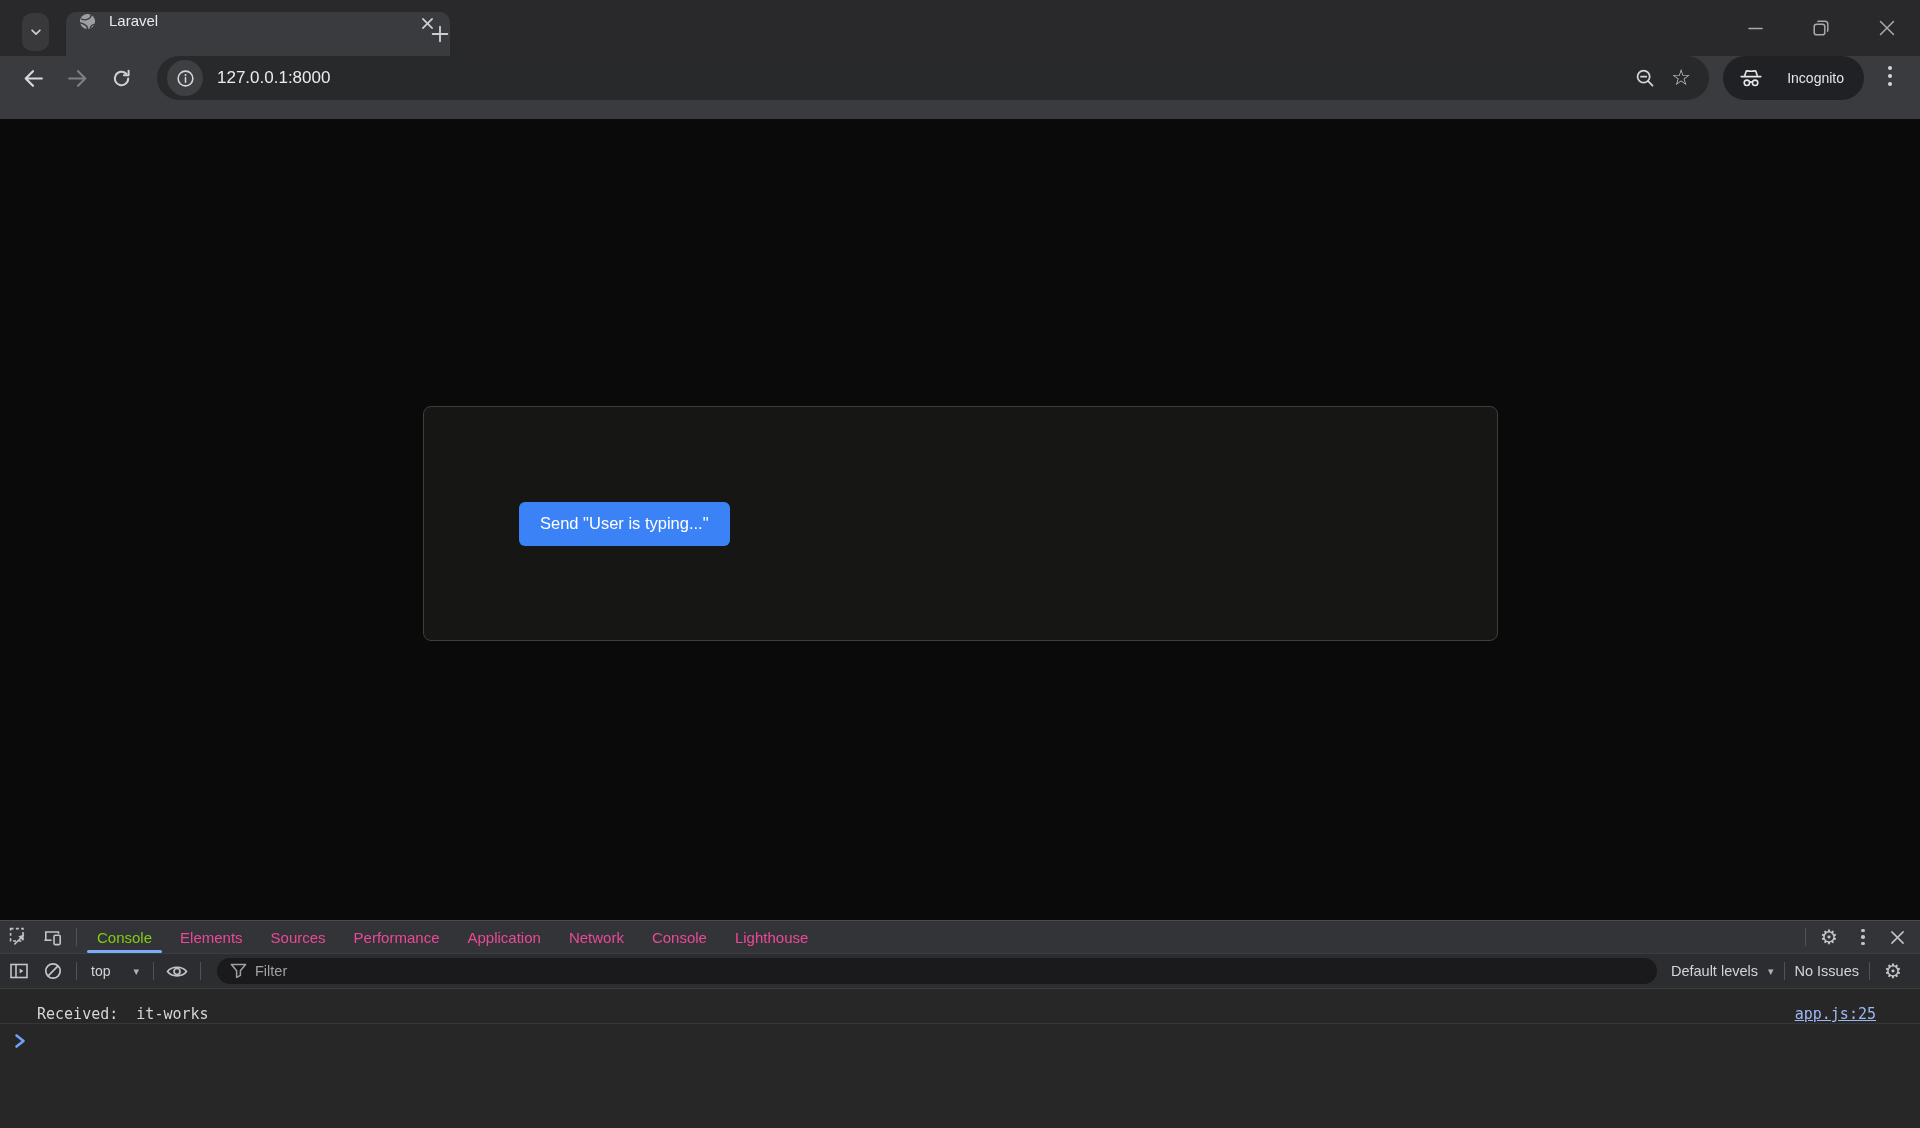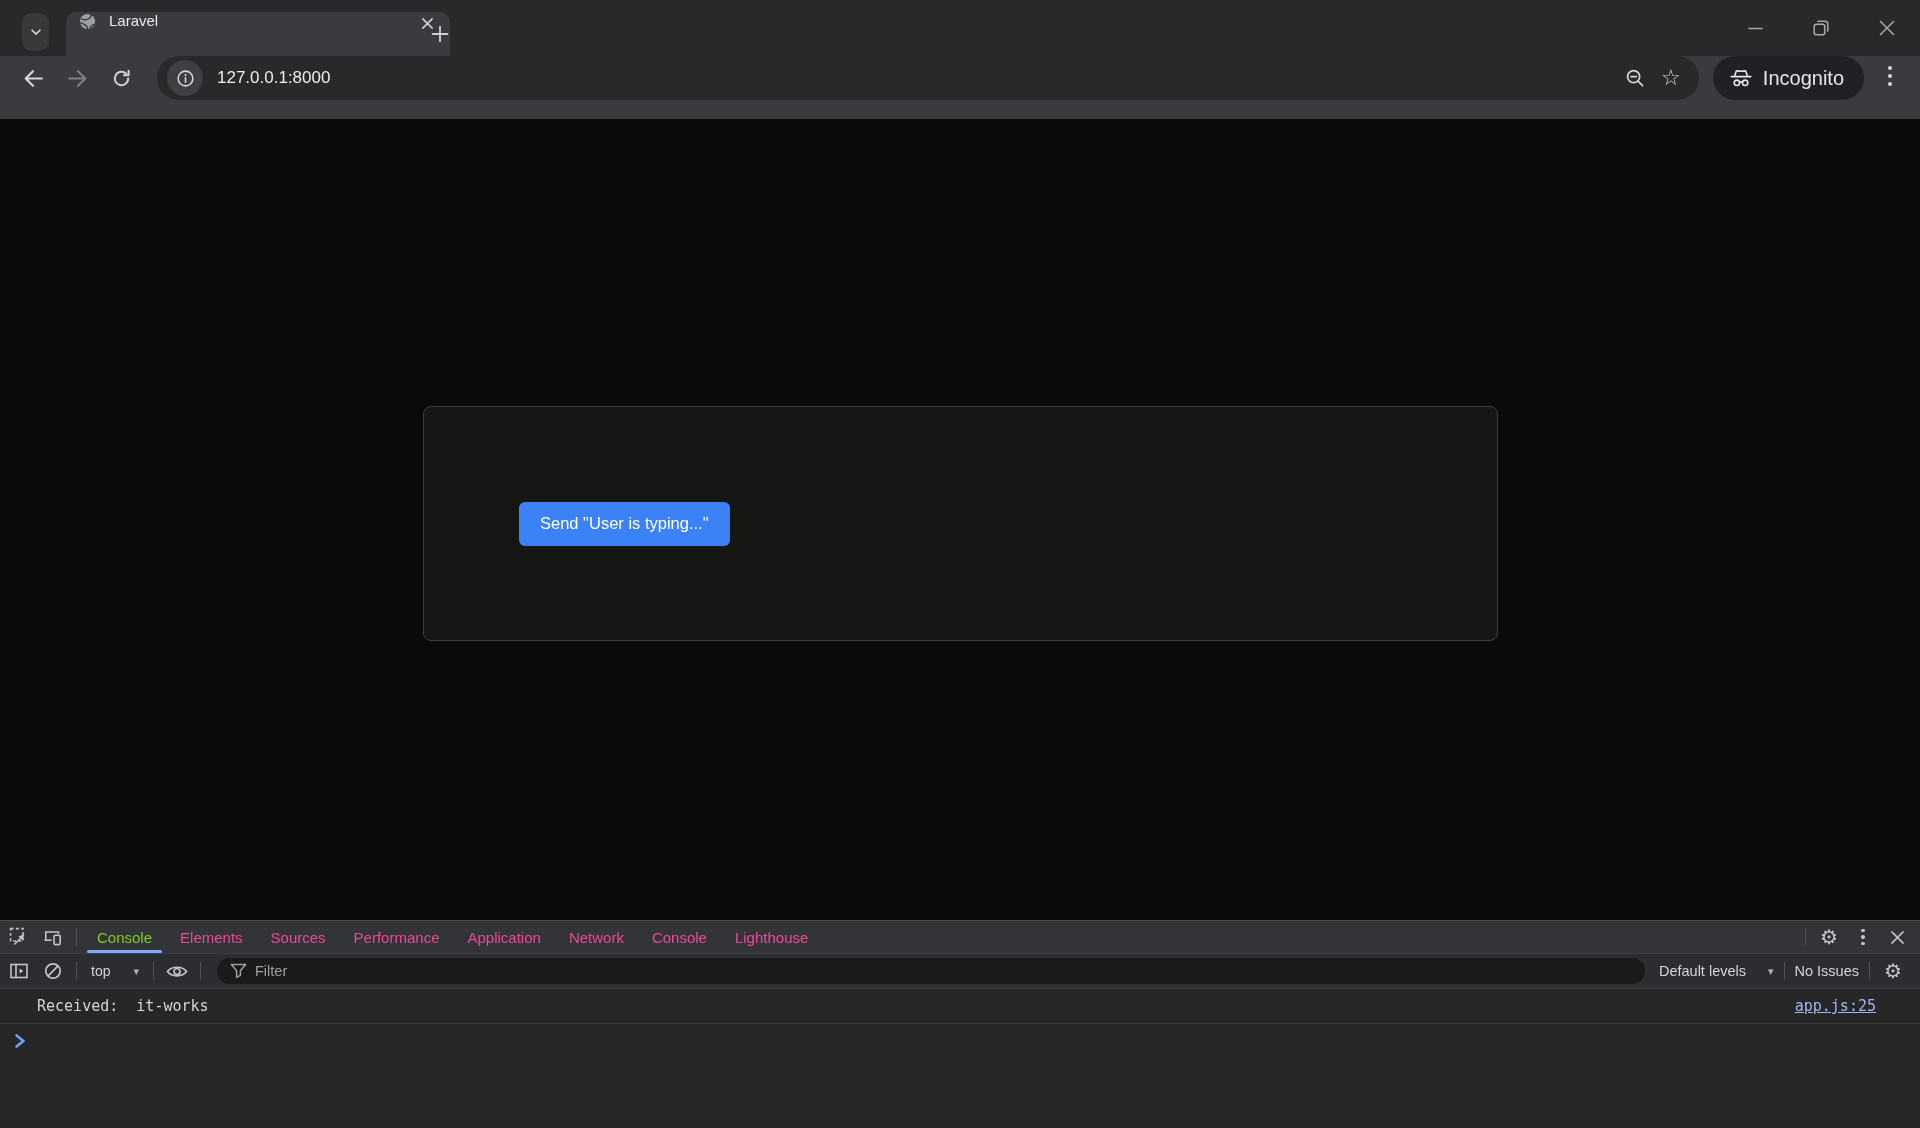--- a/index.html
+++ b/index.html
@@ -37,21 +37,21 @@
   .omnibox { height:44px; flex:1; margin-left:14px; background:#28292b;
              border-radius:22px; display:flex; align-items:center; padding:0 10px; }
   .siteinfo { width:36px; height:36px; border-radius:50%; background:#3e3f42;
               display:flex; align-items:center; justify-content:center; color:#d4d5d8; }
   .url { color:#ebeced; font-size:17px; margin-left:14px; flex:1; }
   .omni-icon { width:36px; height:36px; display:flex; align-items:center;
                justify-content:center; color:#d4d5d8; }
   .star { font-size:22px; line-height:1; }
   .incog-pill { height:44px; margin-left:14px; background:#202124; border-radius:22px;
                 display:flex; align-items:center; padding:0 20px 0 16px; color:#e5e6e8; }
-  .incog-pill span { font-size:20px; margin-left:10px; }
+  .incog-pill span { font-size:14px; margin-left:24px; }
   .menu-btn { width:40px; height:40px; margin:0 10px 0 6px; display:flex;
               align-items:center; justify-content:center; color:#d4d5d8; }
   .dots { display:flex; flex-direction:column; gap:4px; }
   .dots i { width:4px; height:4px; border-radius:50%; background:currentColor; }
 
   
   .page { position:absolute; left:0; top:119px; width:1920px; height:801px;
           background:#0a0a0a; }
   .card { position:absolute; left:423px; top:287px; width:1075px; height:235px;
           background:#161615; border:1px solid #3e3e3a; border-radius:8px; }
@@ -81,24 +81,24 @@
                 border-bottom:1px solid #3b3c3e; padding-right:10px; }
   .ctx-btn { display:flex; align-items:center; gap:23px; color:#d4d5d7;
              font-size:14px; padding:0 8px; }
   .caret { font-size:11px; color:#b0b1b4; }
   .filter-wrap { flex:1; position:relative; margin:0 10px; }
   .filter-wrap .funnel { position:absolute; left:13px; top:5px; color:#9fa0a3; }
   .filter-input { width:100%; height:26px; background:#1a1a1c; border:none;
                   border-radius:13px; padding:0 12px 0 38px; color:#d5d5d7;
                   font-size:14.5px; font-family:"Liberation Sans", sans-serif; }
   .filter-input::placeholder { color:#9fa0a3; }
-  .right-ctl { display:flex; align-items:center; gap:22px; color:#d4d5d7;
+  .right-ctl { display:flex; align-items:center; gap:10px; color:#d4d5d7;
                font-size:14.5px; flex:0 0 auto; padding:0 4px; }
 
-  .console-row { height:35px; display:flex; align-items:center;
+  .console-row { height:35px; display:flex; align-items:flex-end;
                  justify-content:space-between; padding:0 44px 0 37px;
                  border-bottom:1px solid rgba(255,255,255,0.08);
                  font-family:"DejaVu Sans Mono", monospace; font-size:15px; }
   .console-msg { color:#d6d6d6; white-space:pre; }
   .console-link { color:#9db7f3; text-decoration:underline;
                   font-family:"DejaVu Sans Mono", monospace; font-size:15px; }
   .prompt-row { height:34px; display:flex; align-items:center; padding-left:14px; }
 </style>
 </head>
 <body>

